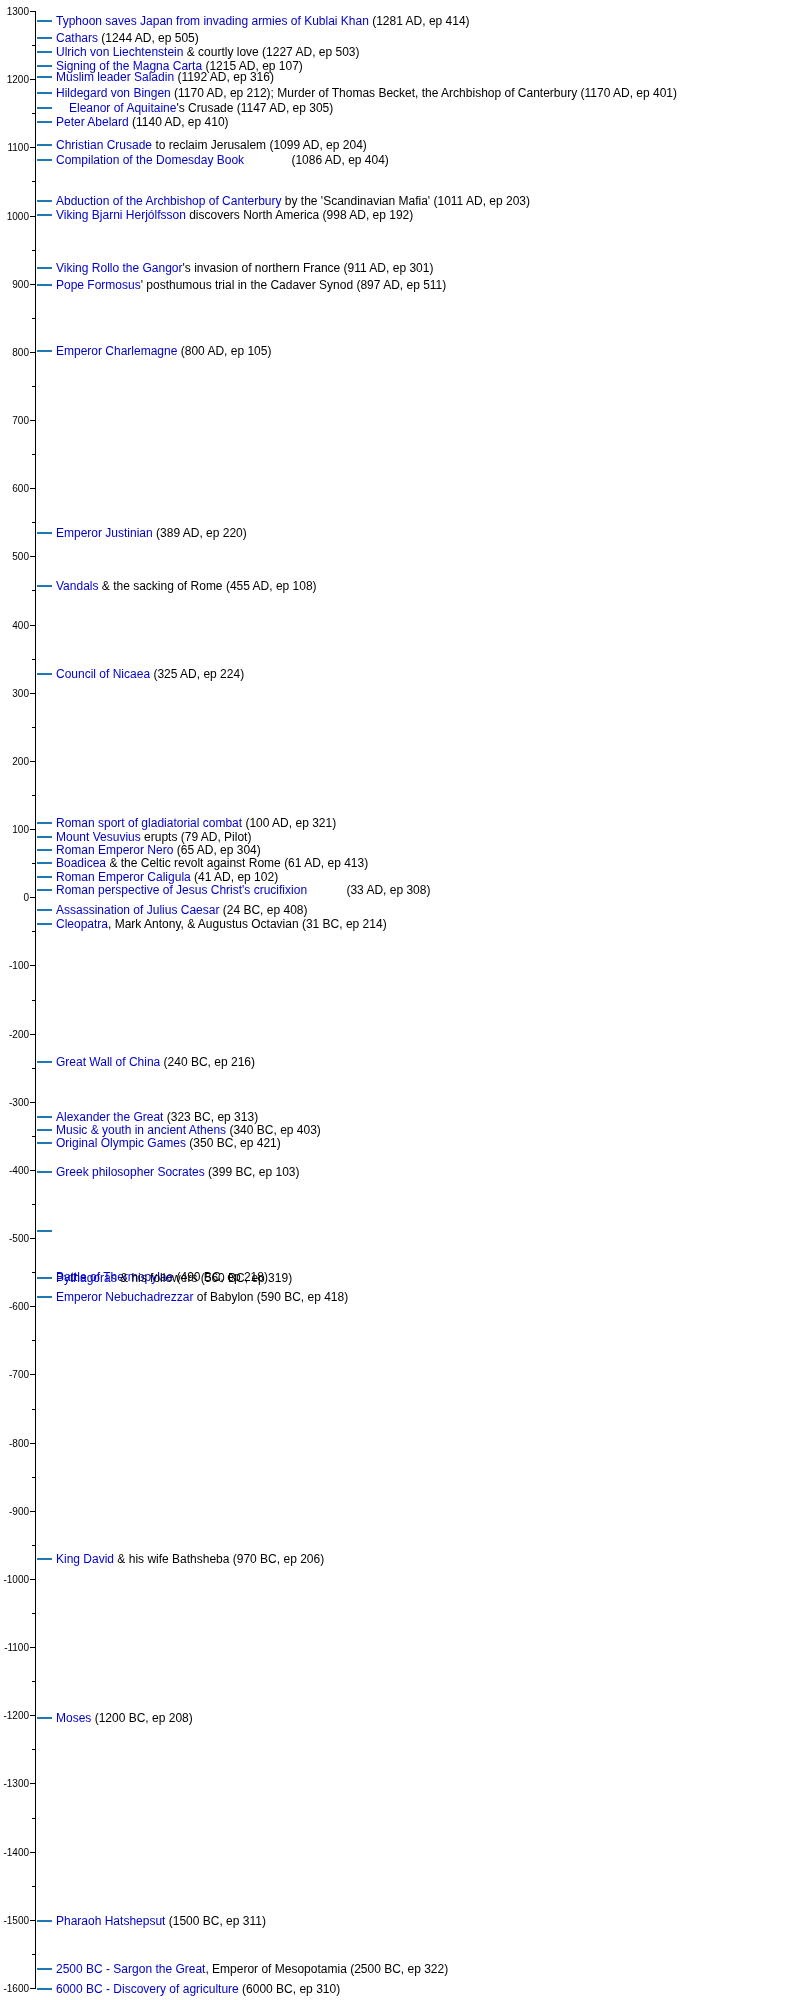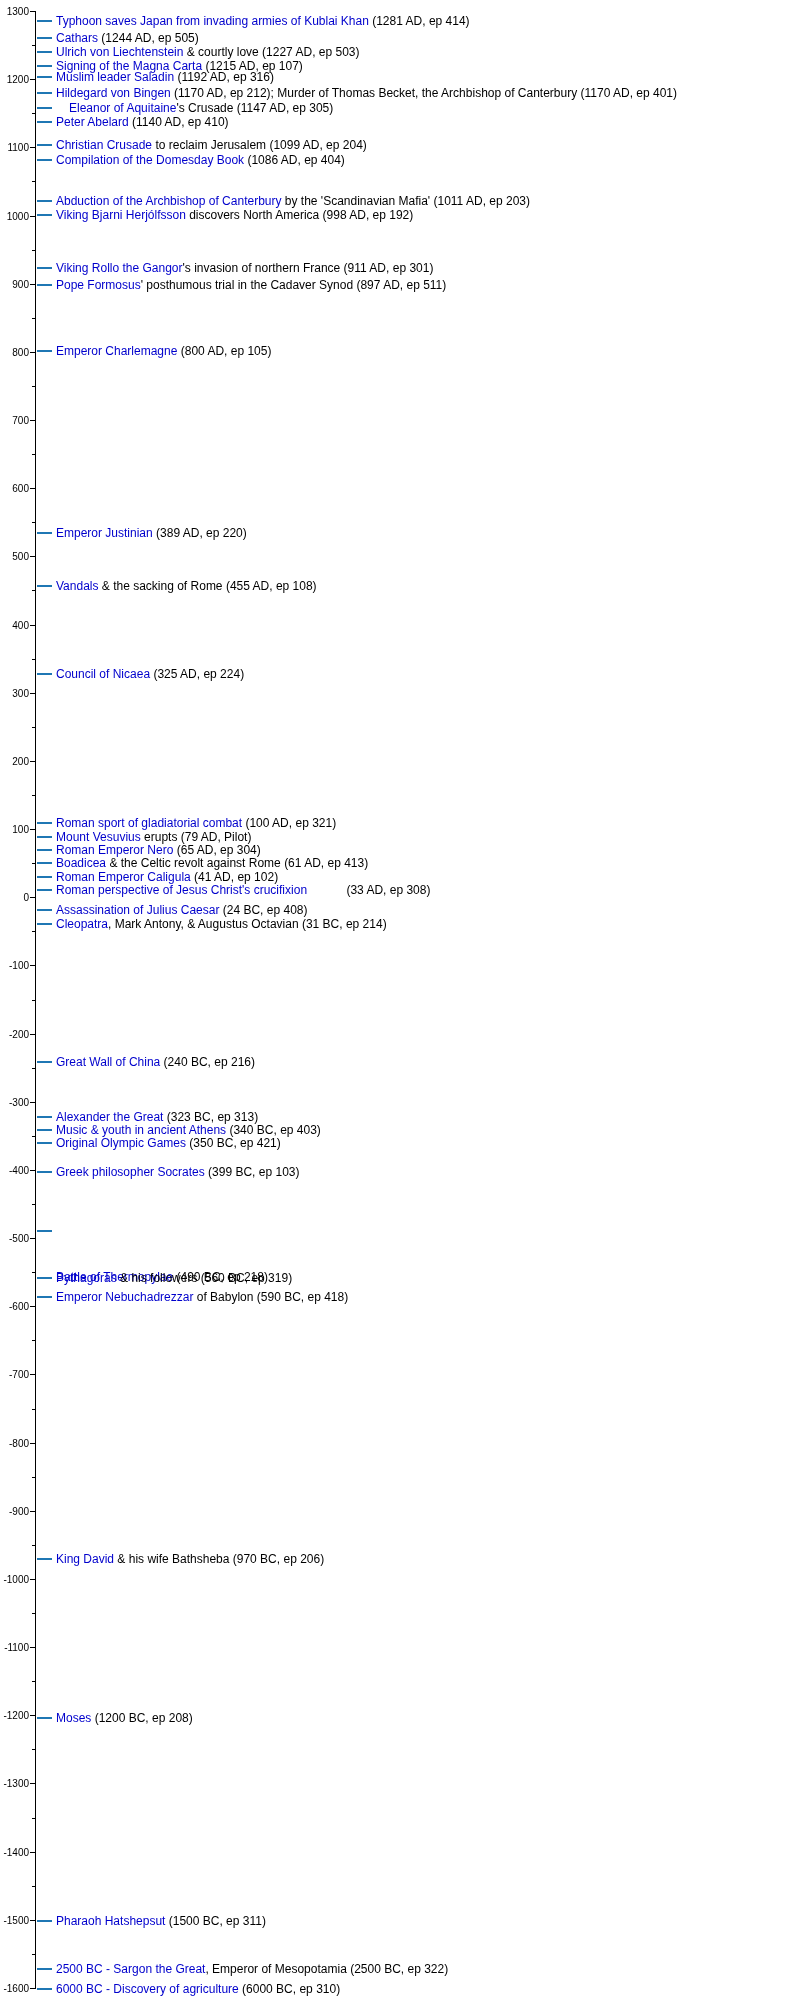--- a/index.html
+++ b/index.html
@@ -134,21 +134,21 @@
       <div class="event-label" style="left: 56px; top: 70px;"><span class="link" style="color: rgb(0, 0, 204);">Muslim leader Saladin</span><span class="rest" style="color: rgb(0, 0, 0);"> (1192 AD, ep 316)</span></div>
       <div class="event-dash" style="left: 37px; width: 15px; top: 92px; background: rgb(31, 119, 180);"></div>
       <div class="event-label" style="left: 56px; top: 86px;"><span class="link" style="color: rgb(0, 0, 204);">Hildegard von Bingen</span><span class="rest" style="color: rgb(0, 0, 0);"> (1170 AD, ep 212); Murder of Thomas Becket, the Archbishop of Canterbury (1170 AD, ep 401)</span></div>
       <div class="event-dash" style="left: 37px; width: 15px; top: 107px; background: rgb(31, 119, 180);"></div>
       <div class="event-label" style="left: 56px; top: 101px; padding-left: 13px;"><span class="link" style="color: rgb(0, 0, 204);">Eleanor of Aquitaine</span><span class="rest" style="color: rgb(0, 0, 0);">'s Crusade (1147 AD, ep 305)</span></div>
       <div class="event-dash" style="left: 37px; width: 15px; top: 121px; background: rgb(31, 119, 180);"></div>
       <div class="event-label" style="left: 56px; top: 115px;"><span class="link" style="color: rgb(0, 0, 204);">Peter Abelard</span><span class="rest" style="color: rgb(0, 0, 0);"> (1140 AD, ep 410)</span></div>
       <div class="event-dash" style="left: 37px; width: 15px; top: 144px; background: rgb(31, 119, 180);"></div>
       <div class="event-label" style="left: 56px; top: 138px;"><span class="link" style="color: rgb(0, 0, 204);">Christian Crusade</span><span class="rest" style="color: rgb(0, 0, 0);"> to reclaim Jerusalem (1099 AD, ep 204)</span></div>
       <div class="event-dash" style="left: 37px; width: 15px; top: 159px; background: rgb(31, 119, 180);"></div>
-      <div class="event-label" style="left: 56px; top: 153px;"><span class="link" style="color: rgb(0, 0, 204);">Compilation of the Domesday Book</span><span class="rest" style="color: rgb(0, 0, 0);"> (1086 AD, ep 404)</span></div>
+      <div class="event-label" style="left: 56px; top: 153px;"><span class="link" style="color: rgb(0, 0, 204);">Compilation of the Domesday Book</span><span class="rest" style="color: rgb(0, 0, 0); margin-left: 44px;"> (1086 AD, ep 404)</span></div>
       <div class="event-dash" style="left: 37px; width: 15px; top: 200px; background: rgb(31, 119, 180);"></div>
       <div class="event-label" style="left: 56px; top: 194px;"><span class="link" style="color: rgb(0, 0, 204);">Abduction of the Archbishop of Canterbury</span><span class="rest" style="color: rgb(0, 0, 0);"> by the 'Scandinavian Mafia' (1011 AD, ep 203)</span></div>
       <div class="event-dash" style="left: 37px; width: 15px; top: 214px; background: rgb(31, 119, 180);"></div>
       <div class="event-label" style="left: 56px; top: 208px;"><span class="link" style="color: rgb(0, 0, 204);">Viking Bjarni Herjólfsson</span><span class="rest" style="color: rgb(0, 0, 0);"> discovers North America (998 AD, ep 192)</span></div>
       <div class="event-dash" style="left: 37px; width: 15px; top: 267px; background: rgb(31, 119, 180);"></div>
       <div class="event-label" style="left: 56px; top: 261px;"><span class="link" style="color: rgb(0, 0, 204);">Viking Rollo the Gangor</span><span class="rest" style="color: rgb(0, 0, 0);">'s invasion of northern France (911 AD, ep 301)</span></div>
       <div class="event-dash" style="left: 37px; width: 15px; top: 284px; background: rgb(31, 119, 180);"></div>
       <div class="event-label" style="left: 56px; top: 278px;"><span class="link" style="color: rgb(0, 0, 204);">Pope Formosus</span><span class="rest" style="color: rgb(0, 0, 0);">' posthumous trial in the Cadaver Synod (897 AD, ep 511)</span></div>
       <div class="event-dash" style="left: 37px; width: 15px; top: 350px; background: rgb(31, 119, 180);"></div>
       <div class="event-label" style="left: 56px; top: 344px;"><span class="link" style="color: rgb(0, 0, 204);">Emperor Charlemagne</span><span class="rest" style="color: rgb(0, 0, 0);"> (800 AD, ep 105)</span></div>

